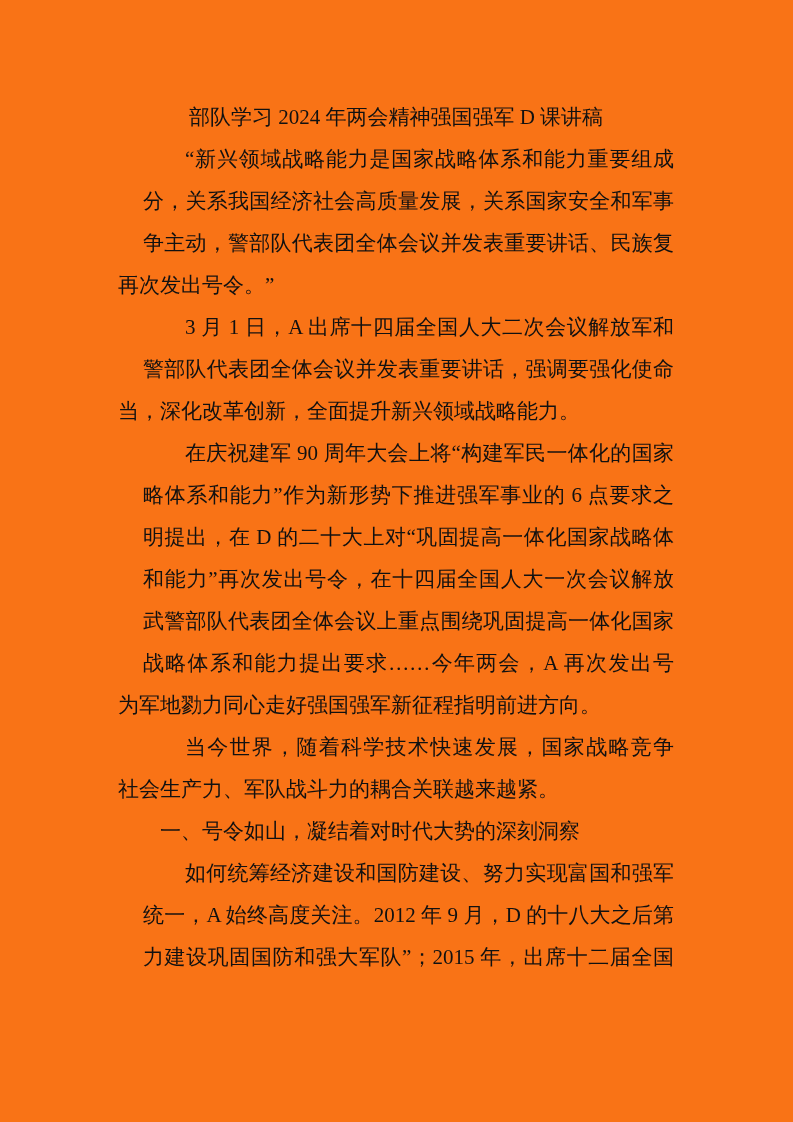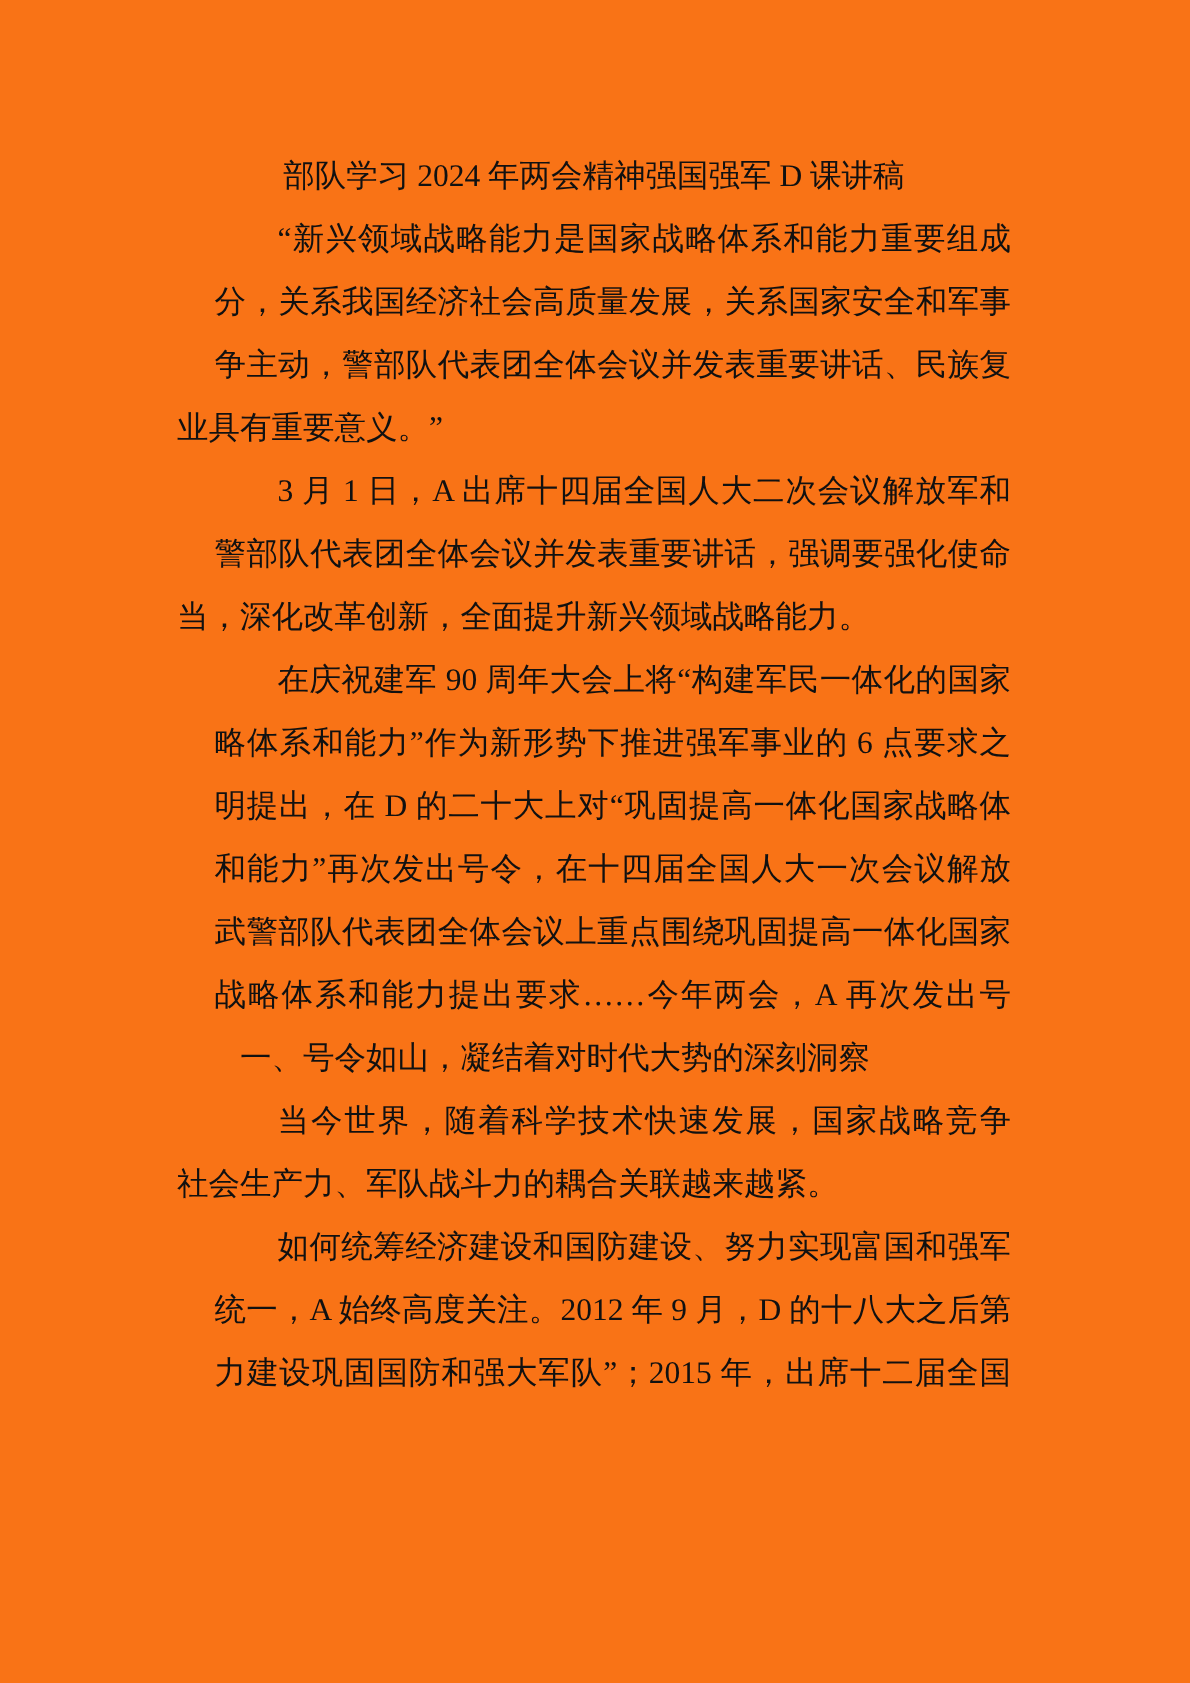--- a/index.html
+++ b/index.html
@@ -55,45 +55,46 @@
 <body>
 
 <div class="page">
 
   <h1 class="title">部队学习 2024 年两会精神强国强军 D 课讲稿</h1>
 
   <div class="para">
     <div class="line full ind">“新兴领域战略能力是国家战略体系和能力重要组成部</div>
     <div class="line full">分，关系我国经济社会高质量发展，关系国家安全和军事斗</div>
     <div class="line full">争主动，警部队代表团全体会议并发表重要讲话、民族复兴伟</div>
-    <div class="line end">业具有重要意义。”</div>
+    <div class="line end">再次发出号令。”</div>
   </div>
 
   <div class="para">
     <div class="line full ind">3 月 1 日，A 出席十四届全国人大二次会议解放军和武</div>
     <div class="line full">警部队代表团全体会议并发表重要讲话，强调要强化使命担</div>
     <div class="line end">当，深化改革创新，全面提升新兴领域战略能力。</div>
   </div>
 
   <div class="para">
     <div class="line full ind">在庆祝建军 90 周年大会上将“构建军民一体化的国家战</div>
     <div class="line full">略体系和能力”作为新形势下推进强军事业的 6 点要求之一鲜</div>
     <div class="line full">明提出，在 D 的二十大上对“巩固提高一体化国家战略体系</div>
     <div class="line full">和能力”再次发出号令，在十四届全国人大一次会议解放军和</div>
     <div class="line full">武警部队代表团全体会议上重点围绕巩固提高一体化国家</div>
     <div class="line full">战略体系和能力提出要求……今年两会，A 再次发出号令，</div>
-  </div>
-
-  <div class="para">
-    <div class="line end ind">一、号令如山，凝结着对时代大势的深刻洞察</div>
+    <div class="line end">为军地勠力同心走好强国强军新征程指明前进方向。</div>
   </div>
 
   <div class="para">
     <div class="line full ind">当今世界，随着科学技术快速发展，国家战略竞争力、</div>
     <div class="line end">社会生产力、军队战斗力的耦合关联越来越紧。</div>
+  </div>
+
+  <div class="para">
+    <div class="line end ind">一、号令如山，凝结着对时代大势的深刻洞察</div>
   </div>
 
   <div class="para">
     <div class="line full ind">如何统筹经济建设和国防建设、努力实现富国和强军的</div>
     <div class="line full">统一，A 始终高度关注。2012 年 9 月，D 的十八大之后第</div>
     <div class="line full">力建设巩固国防和强大军队”；2015 年，出席十二届全国人大</div>
   </div>
 
 </div>
 

